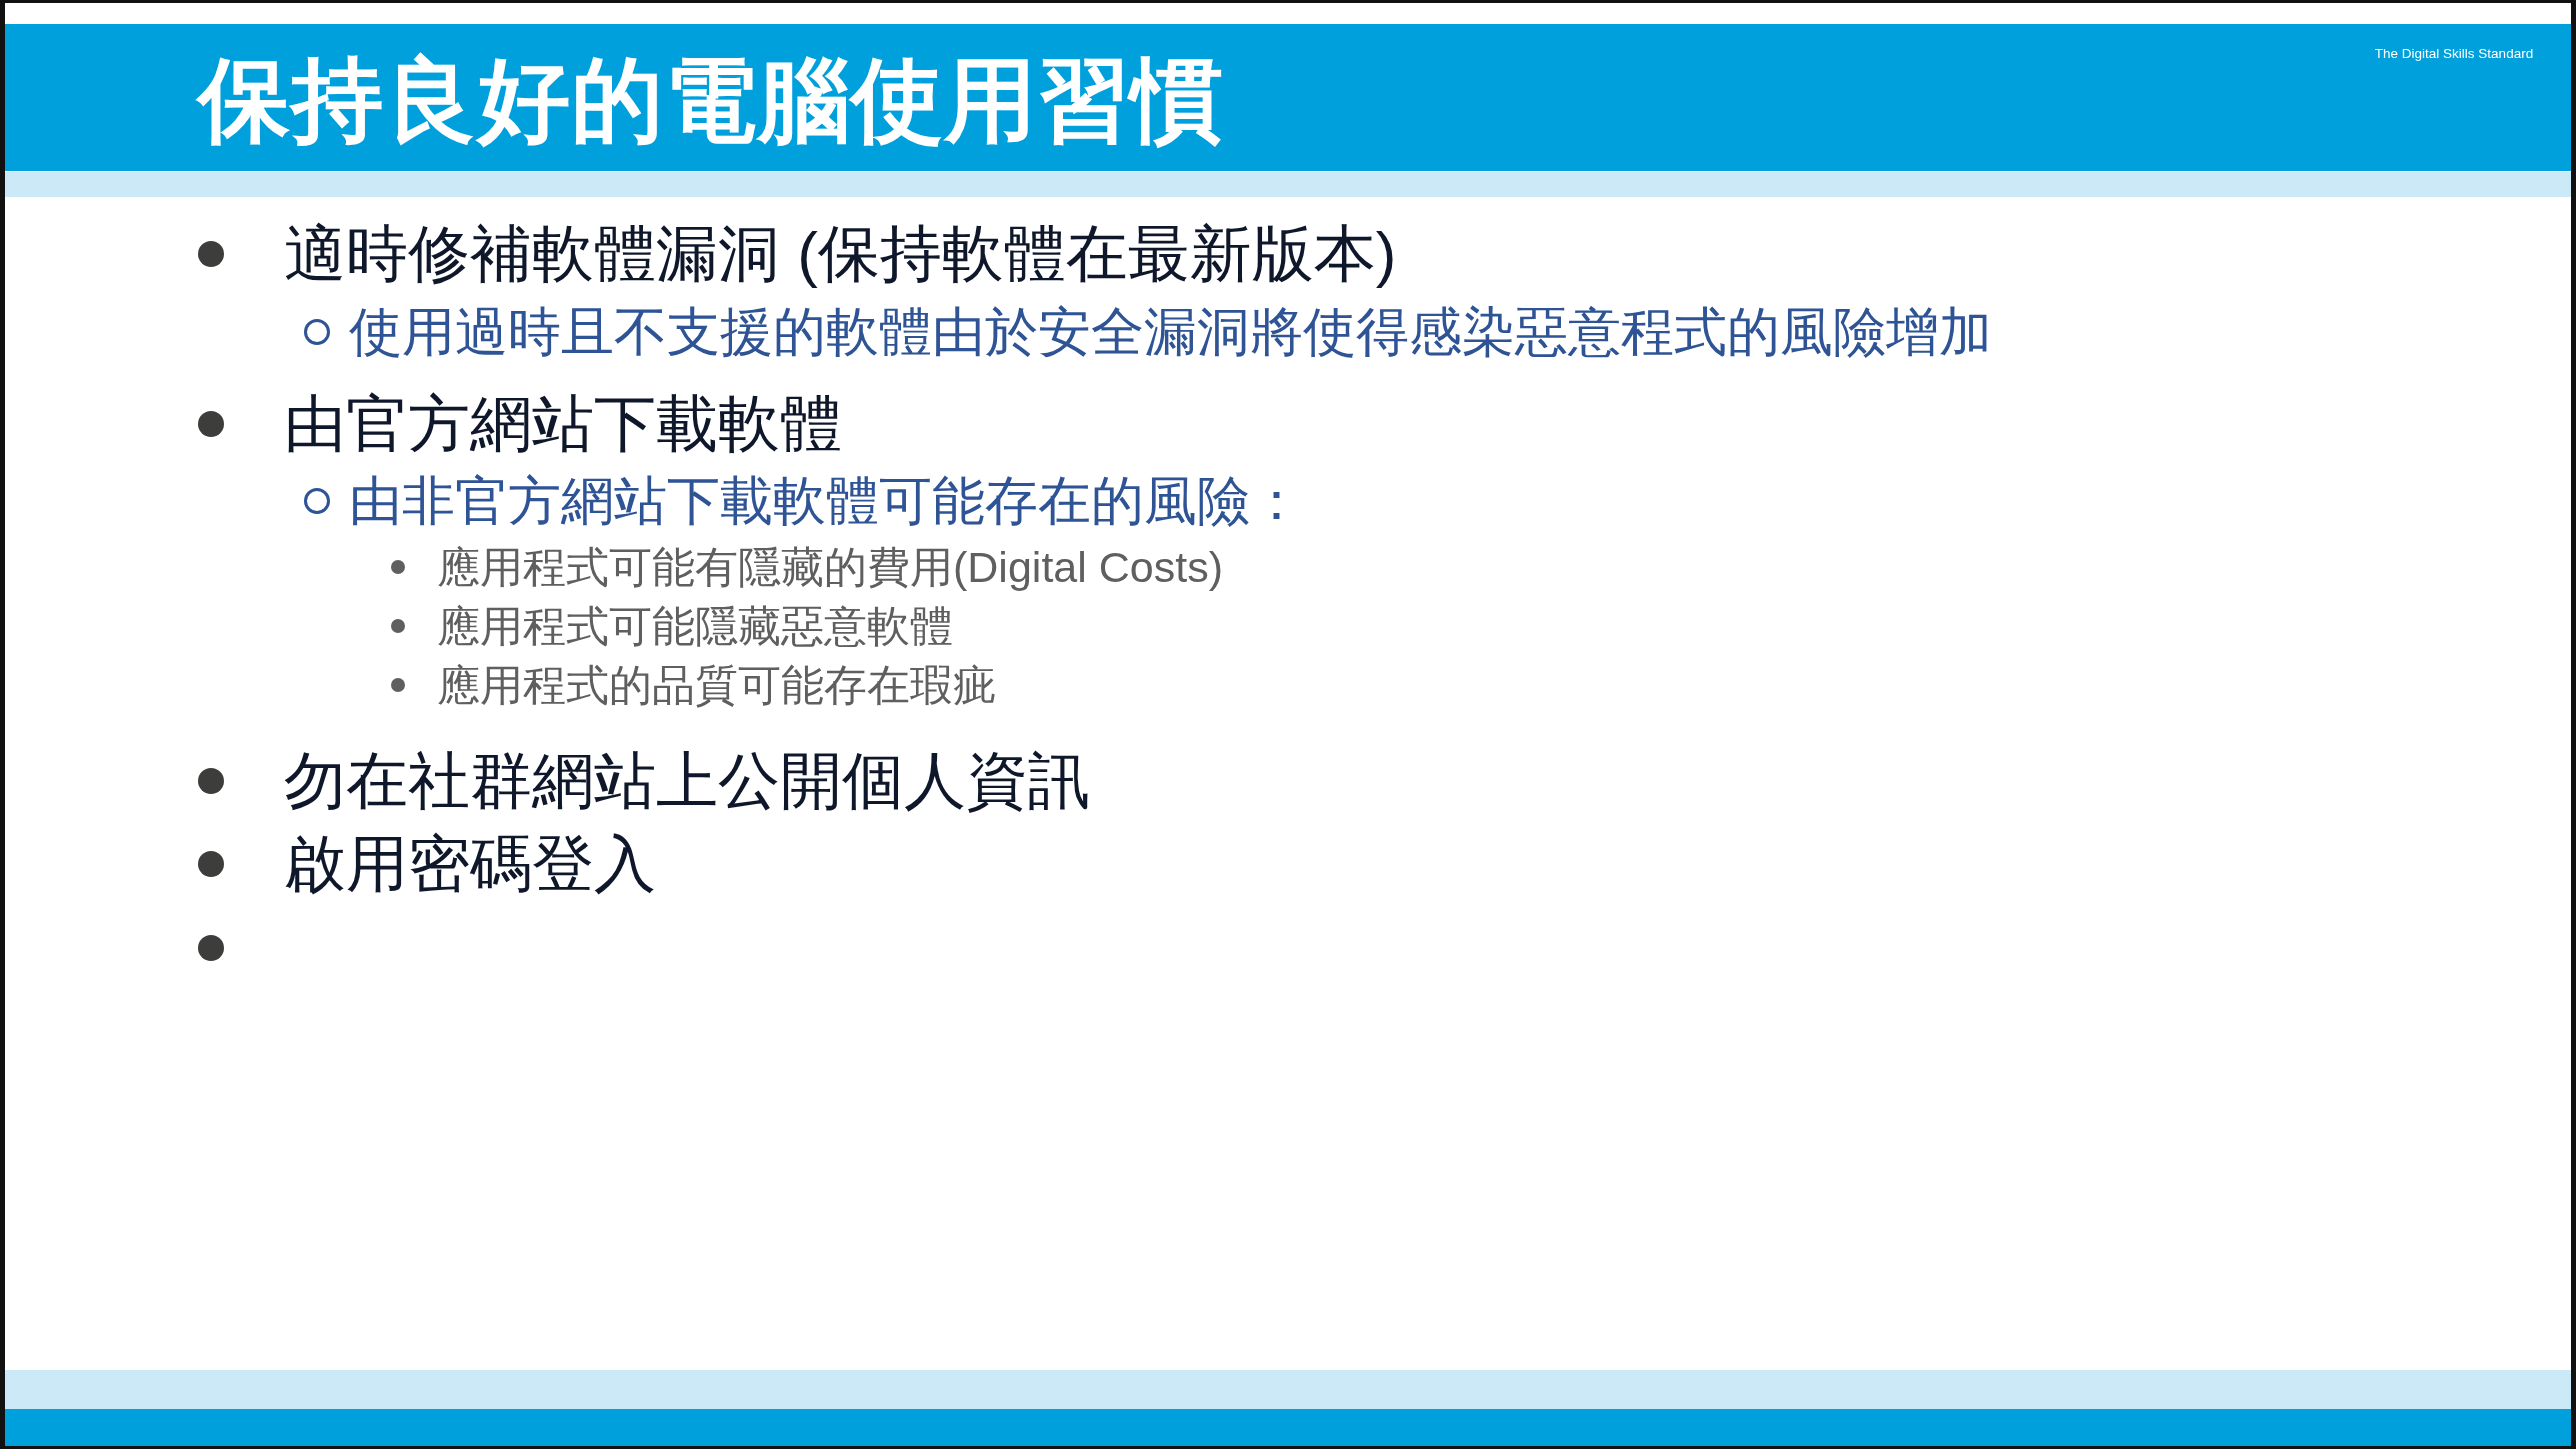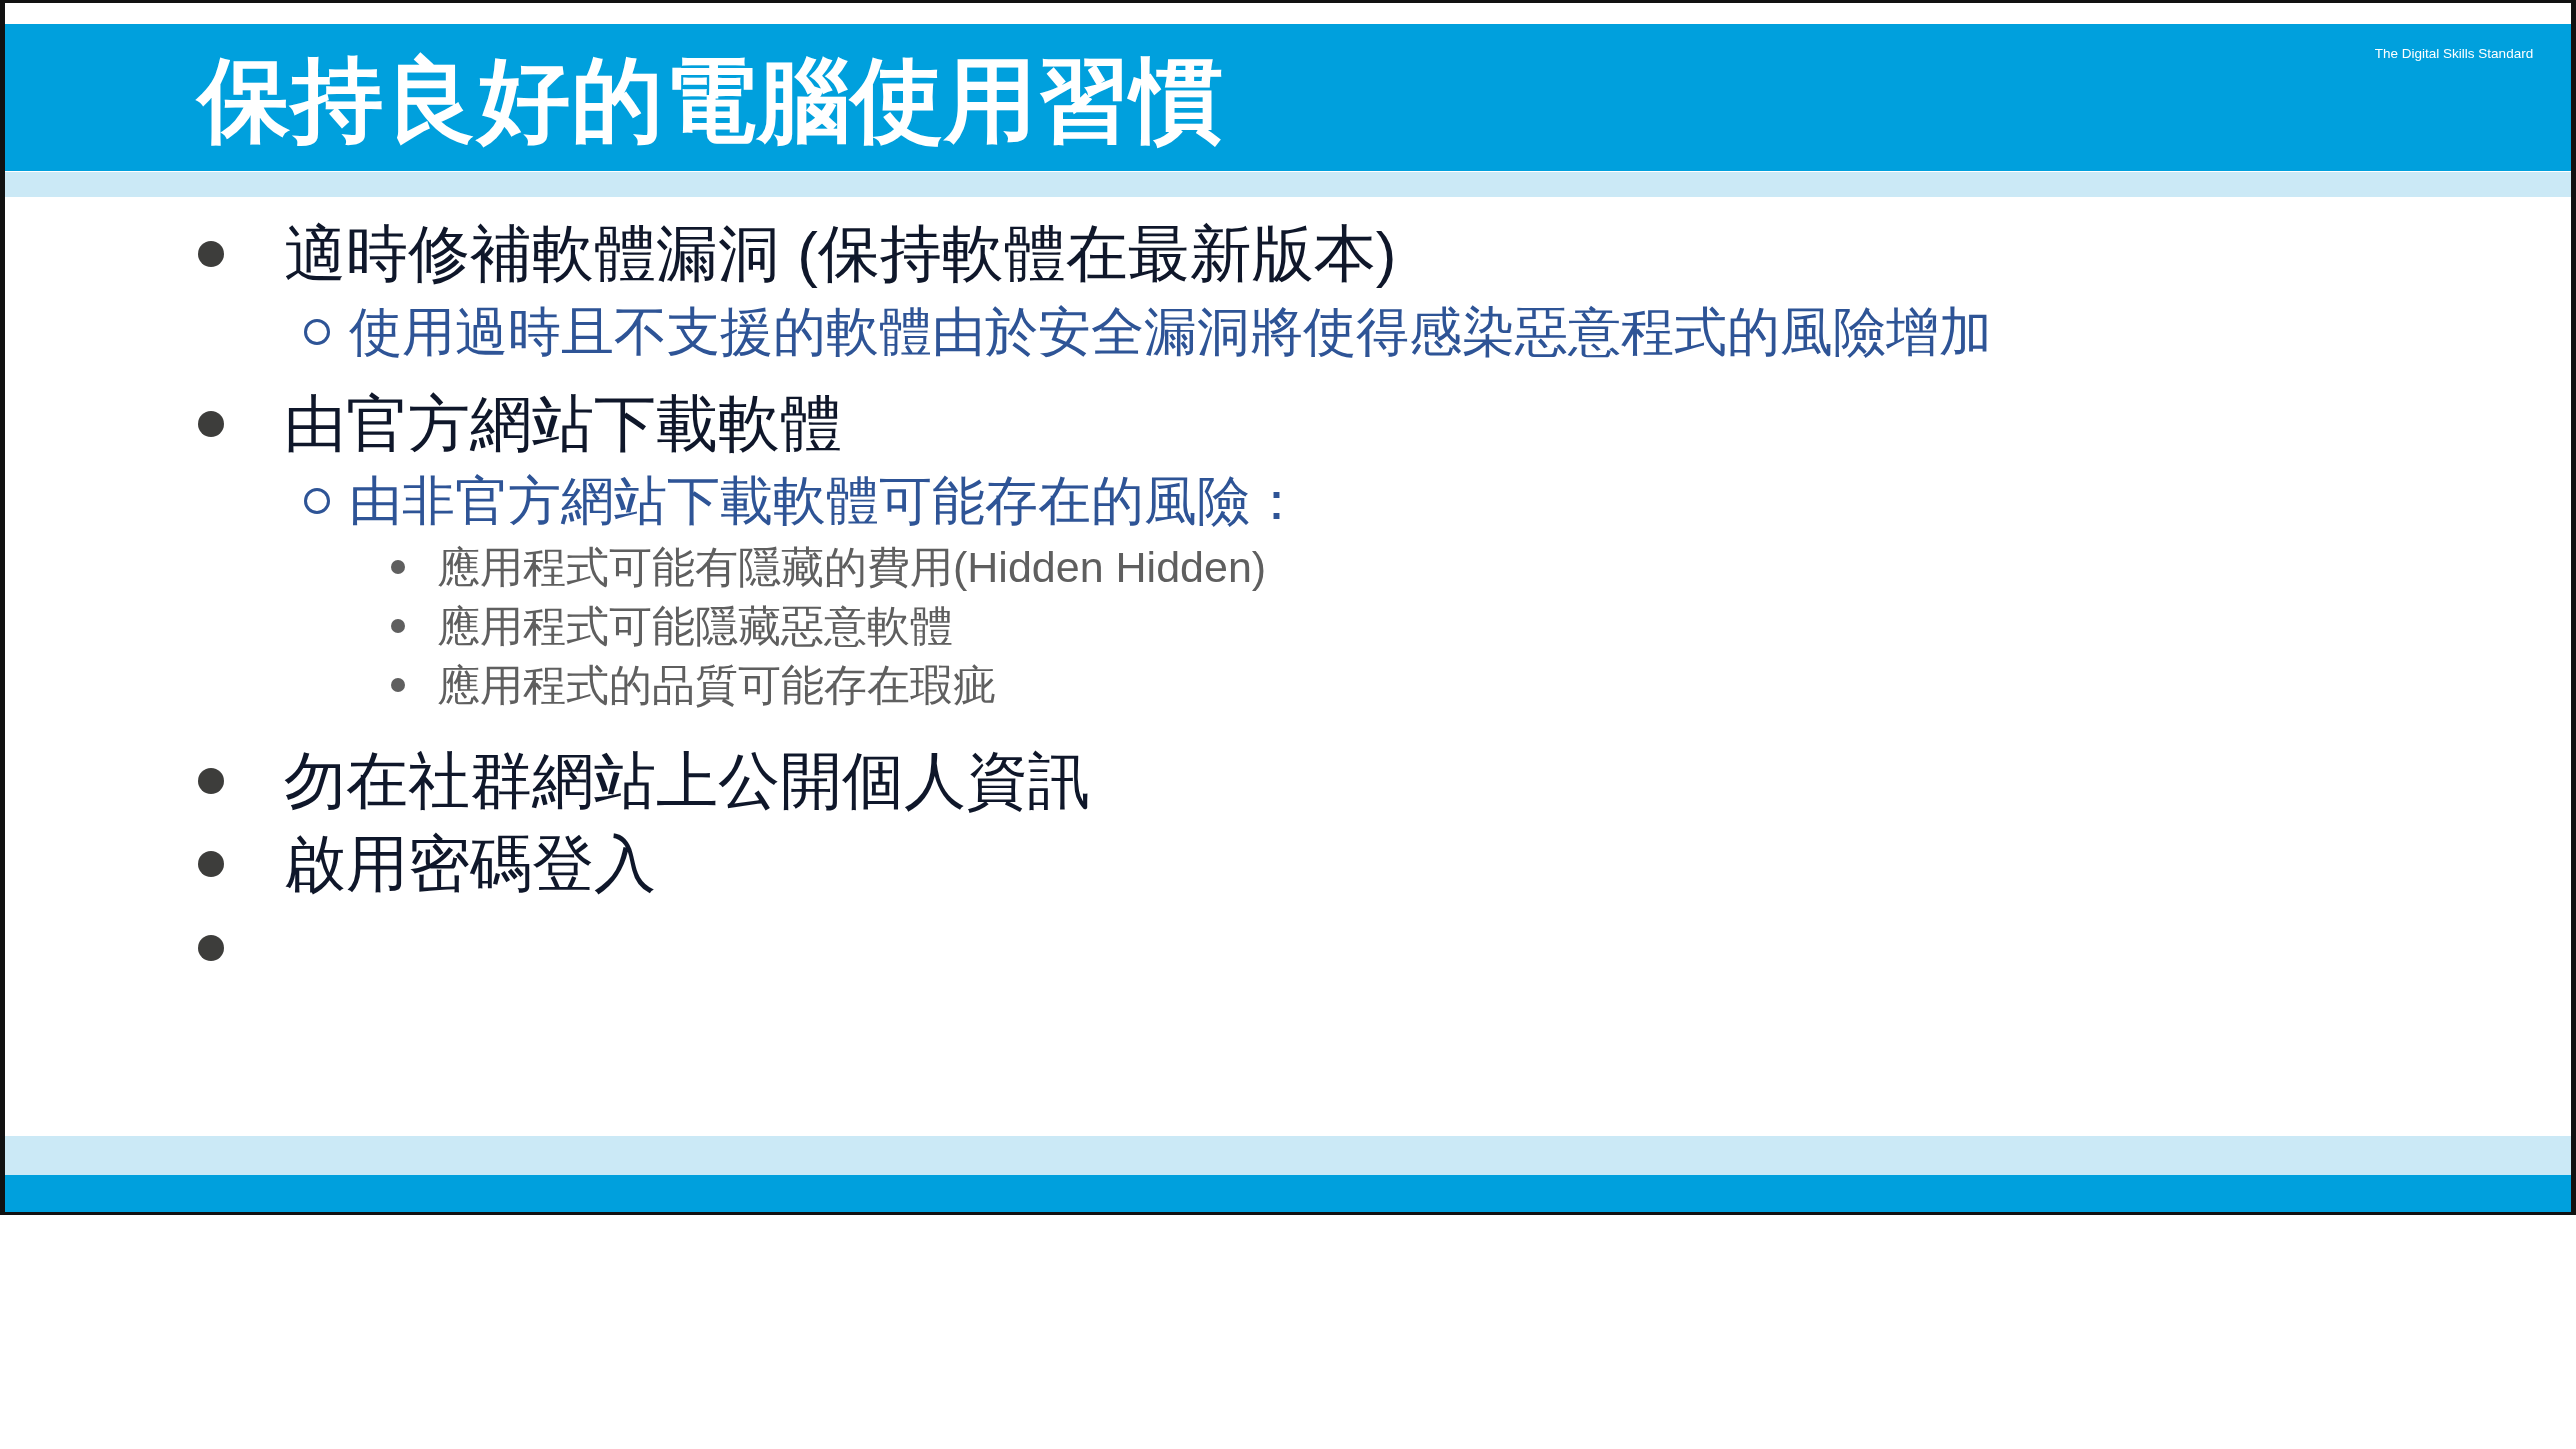--- a/index.html
+++ b/index.html
@@ -10,21 +10,21 @@
   body {
     width: 2576px;
     height: 1449px;
     font-family: "Liberation Sans", "DejaVu Sans", sans-serif;
     overflow: hidden;
   }
 
   .slide {
     position: relative;
     width: 2576px;
-    height: 1215px;
+    height: 1449px;
     background: #ffffff;
     box-sizing: border-box;
     border-left: 5.8px solid #111111;
     border-right: 5.8px solid #111111;
     border-top: 3.2px solid #111111;
     border-bottom: 3.2px solid #111111;
     overflow: hidden;
   }
 
   
@@ -279,21 +279,21 @@
       <span class="marker">
           <span class="ring"></span>
         </span>
       <span class="txt">由非官方網站下載軟體可能存在的風險：</span>
     </div>
 
     <div class="bullet lvl3">
       <span class="marker">
           <span class="smalldot"></span>
         </span>
-      <span class="txt">應用程式可能有隱藏的費用(Hidden Hidden)</span>
+      <span class="txt">應用程式可能有隱藏的費用(Digital Costs)</span>
     </div>
 
     <div class="bullet lvl3">
       <span class="marker">
           <span class="smalldot"></span>
         </span>
       <span class="txt">應用程式可能隱藏惡意軟體</span>
     </div>
 
     <div class="bullet lvl3 gap-after-lg">

